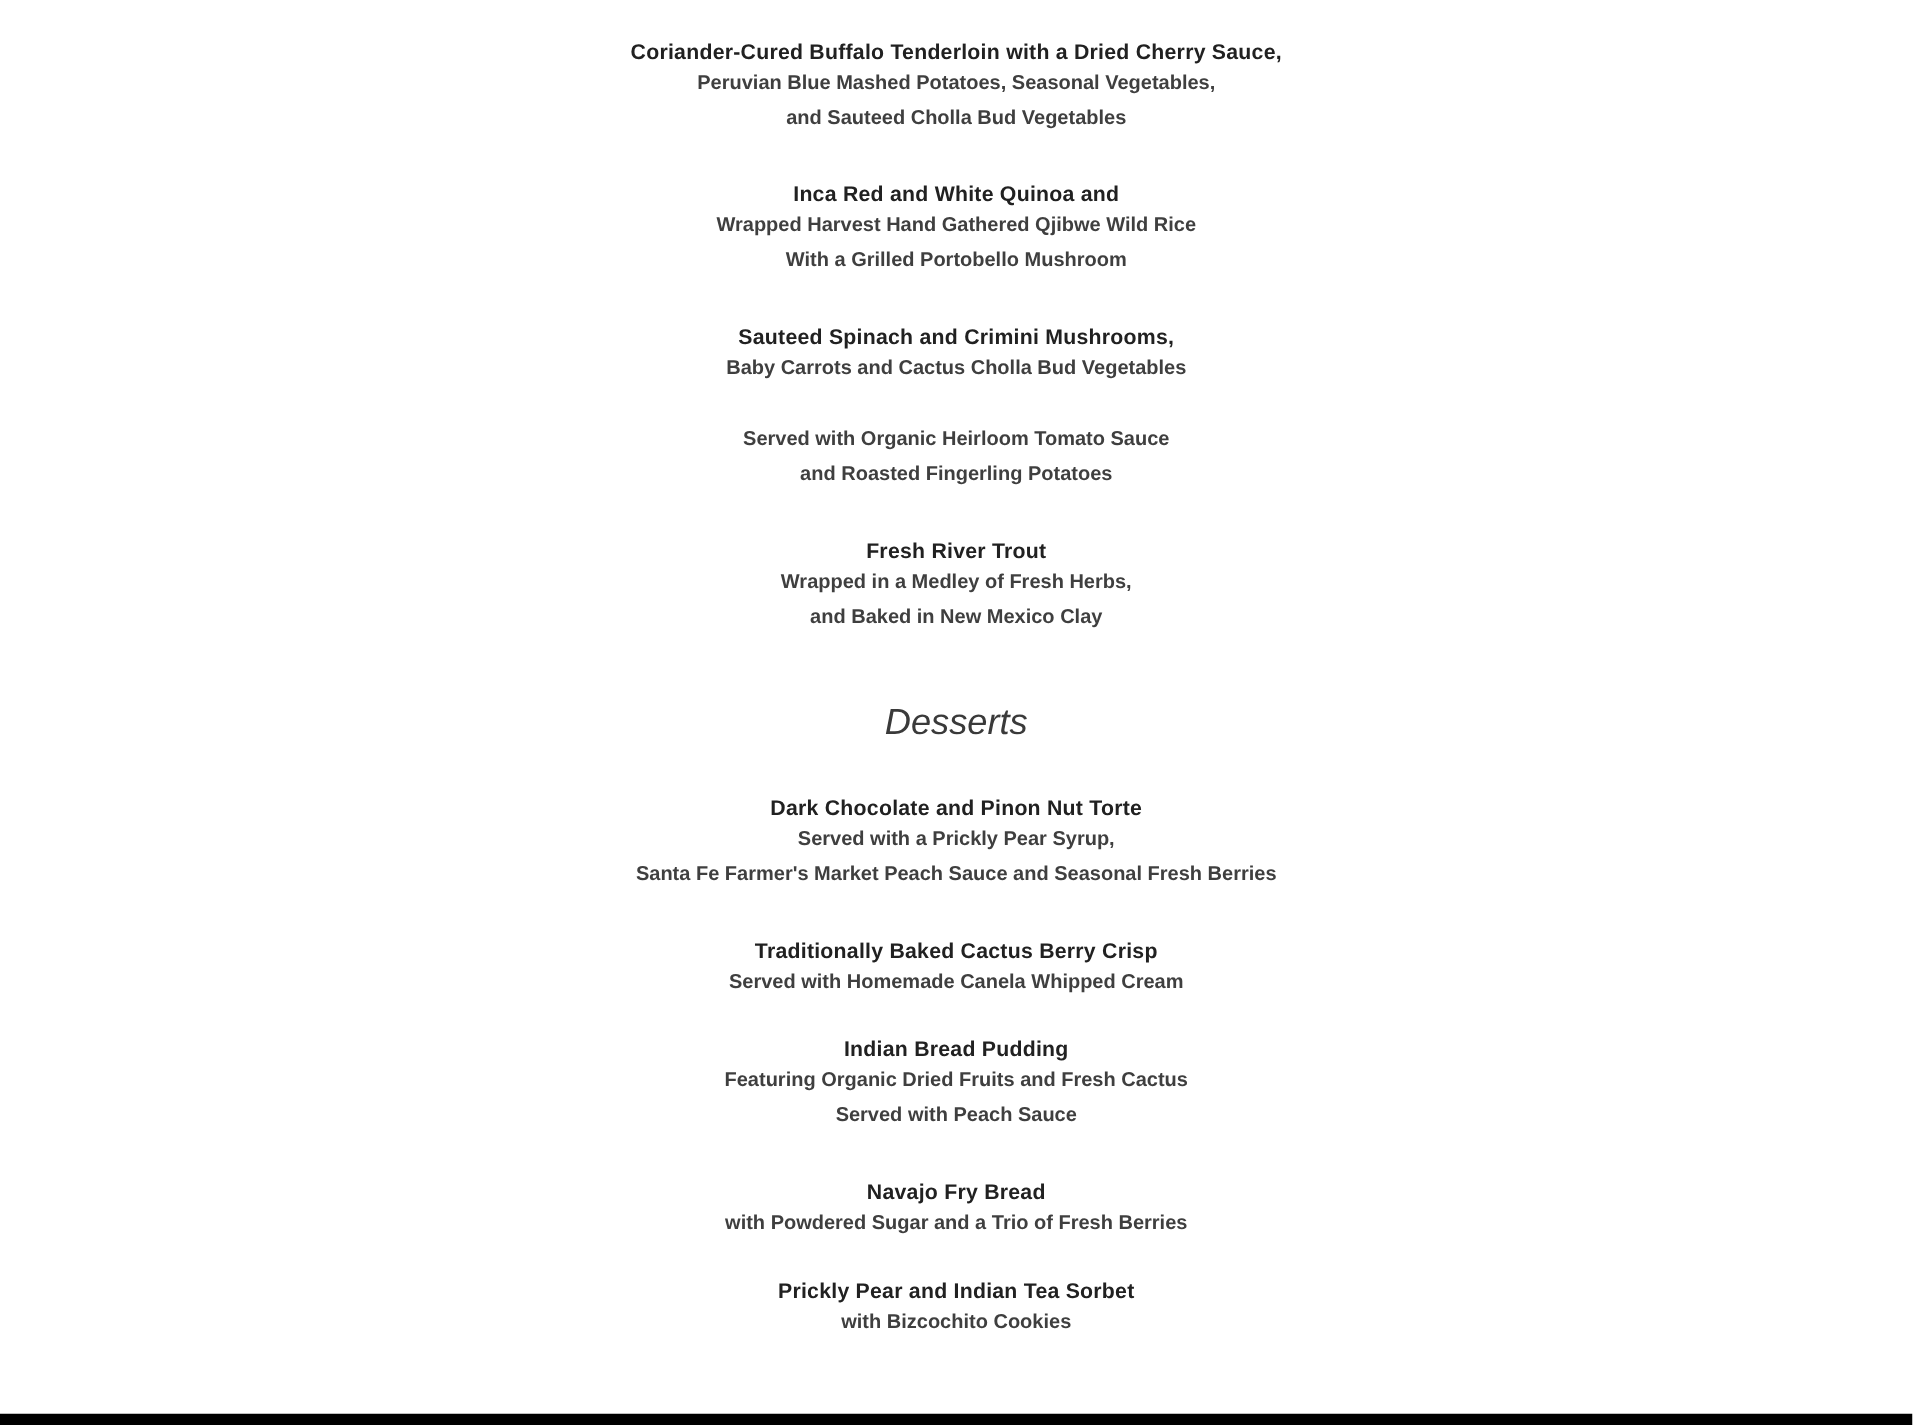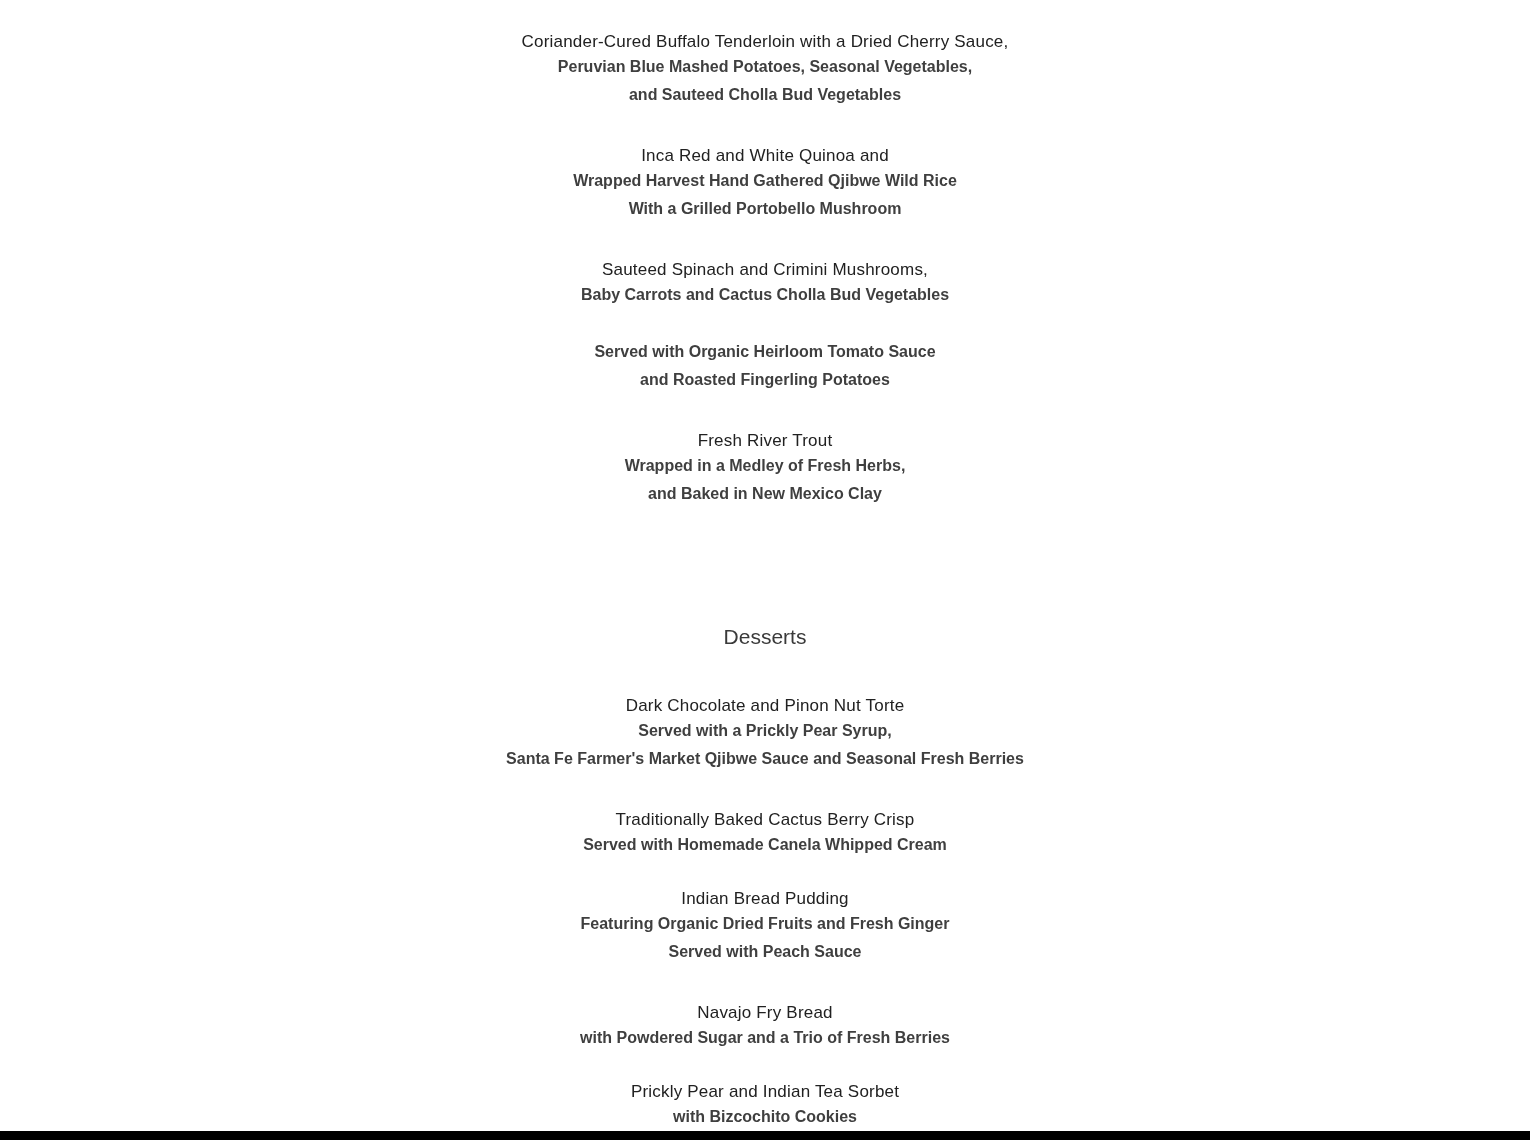--- a/index.html
+++ b/index.html
@@ -19,38 +19,39 @@
     text-align: center;
   }
   .item {
     margin-bottom: 36px;
   }
   .item.one-line {
     margin-bottom: 29px;
   }
   .item-title {
     font-size: 17px;
-    font-weight: 400;
+    font-weight: 700;
     line-height: 22px;
     color: #212121;
     letter-spacing: 0.2px;
   }
   .item-line {
     font-size: 16px;
     font-weight: 700;
     line-height: 28px;
     color: #3f3f3f;
   }
   .section-heading {
-    font-size: 21px;
+    font-size: 29px;
     font-weight: 400;
     line-height: 36px;
     color: #3a3a3a;
-    margin-top: 111px;
+    margin-top: 52px;
     margin-bottom: 40px;
+    font-style: italic;
   }
   .bottom-bar {
     position: absolute;
     left: 0;
     bottom: 0;
     width: 100%;
     height: 9px;
     background: #000000;
   }
 </style>
@@ -91,31 +92,31 @@
 
   </div>
 
   <div class="section-heading">Desserts</div>
 
   <div class="section">
 
     <div class="item">
       <div class="item-title">Dark Chocolate and Pinon Nut Torte</div>
       <div class="item-line">Served with a Prickly Pear Syrup,</div>
-      <div class="item-line">Santa Fe Farmer's Market Qjibwe Sauce and Seasonal Fresh Berries</div>
+      <div class="item-line">Santa Fe Farmer's Market Peach Sauce and Seasonal Fresh Berries</div>
     </div>
 
     <div class="item one-line">
       <div class="item-title">Traditionally Baked Cactus Berry Crisp</div>
       <div class="item-line">Served with Homemade Canela Whipped Cream</div>
     </div>
 
     <div class="item">
       <div class="item-title">Indian Bread Pudding</div>
-      <div class="item-line">Featuring Organic Dried Fruits and Fresh Ginger</div>
+      <div class="item-line">Featuring Organic Dried Fruits and Fresh Cactus</div>
       <div class="item-line">Served with Peach Sauce</div>
     </div>
 
     <div class="item one-line">
       <div class="item-title">Navajo Fry Bread</div>
       <div class="item-line">with Powdered Sugar and a Trio of Fresh Berries</div>
     </div>
 
     <div class="item one-line">
       <div class="item-title">Prickly Pear and Indian Tea Sorbet</div>

